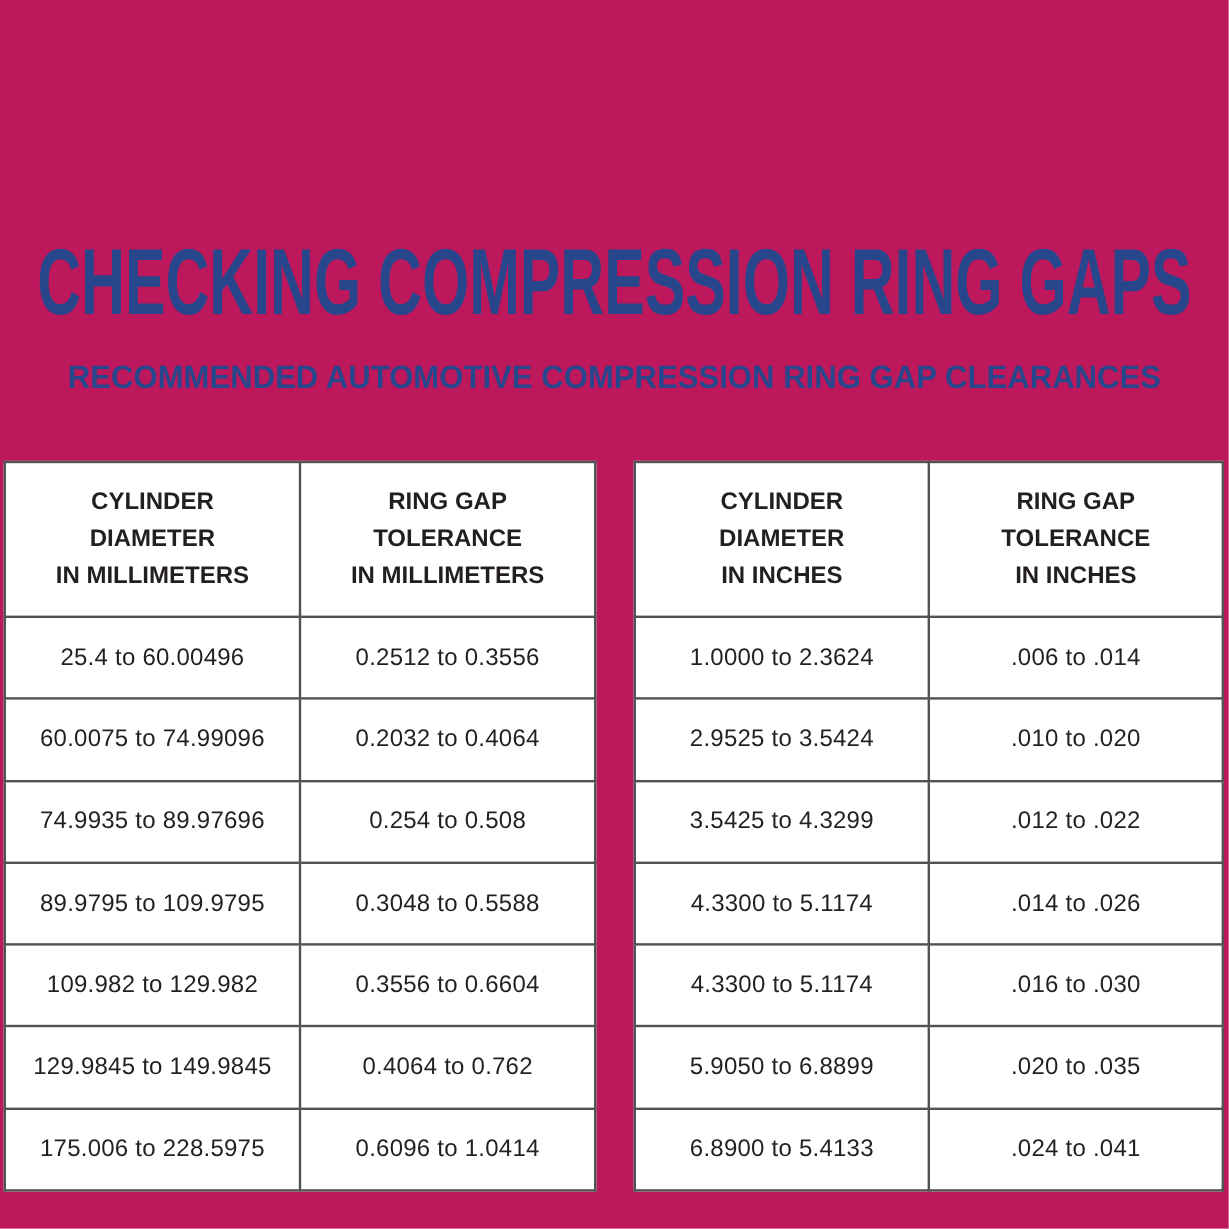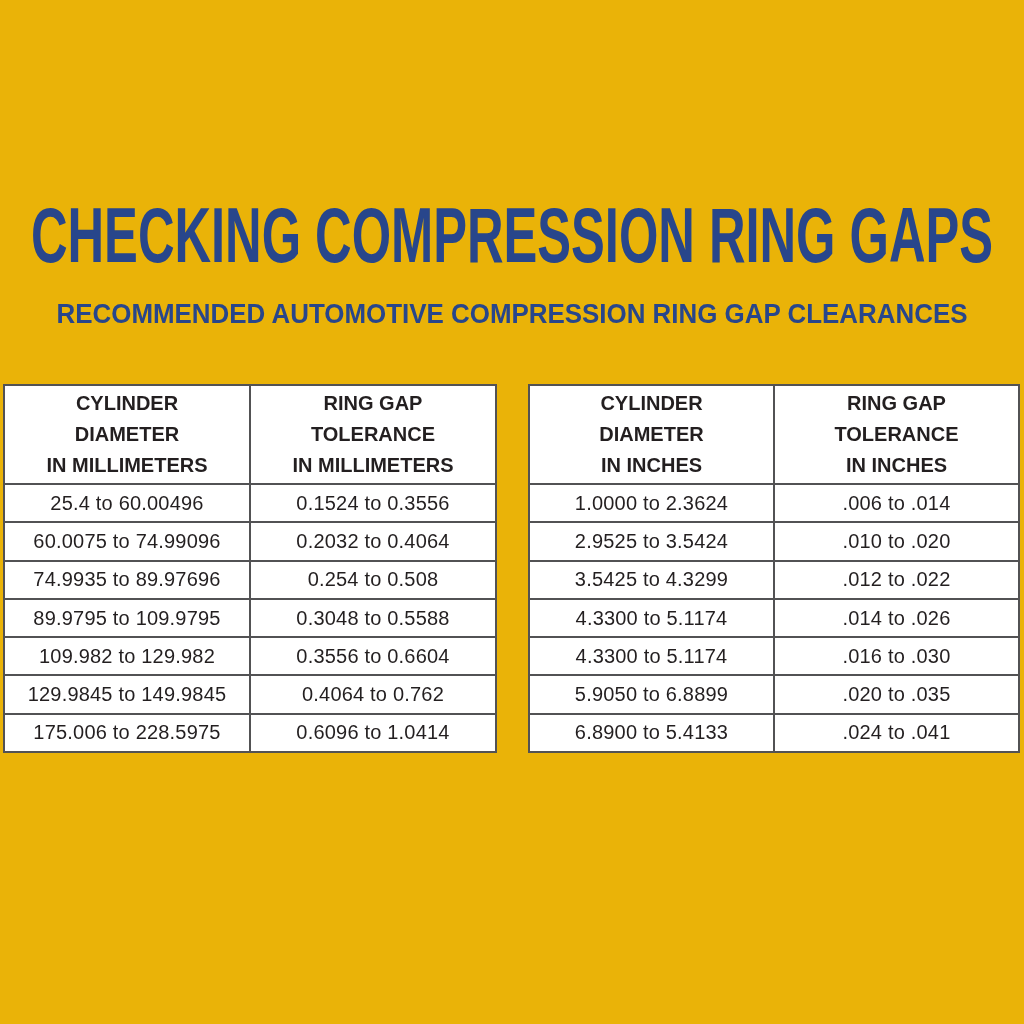--- a/index.html
+++ b/index.html
@@ -4,21 +4,21 @@
 <style>
   html, body {
     margin: 0;
     padding: 0;
     background: #ffffff;
   }
   .page {
     position: relative;
     width: 1024px;
     height: 1024px;
-    background: #eab308;
+    background: #be185d;
     font-family: "Liberation Sans", sans-serif;
     overflow: hidden;
   }
 
   
   .title-svg {
     position: absolute;
     top: 198px;
     left: 0;
     width: 1024px;
@@ -59,21 +59,21 @@
     background: #ffffff;
   }
   table.spec-table.metric   { width: 494px; }
   table.spec-table.imperial { width: 492px; }
   .spec-table th,
   .spec-table td {
     border: 2px solid #525254;
     text-align: center;
     vertical-align: middle;
     color: #231F20;
-    padding: 0;
+    padding: 15px;
     overflow: hidden;
   }
   .spec-table th {
     height: 97px;
     font-size: 20px;
     font-weight: bold;
     line-height: 31px;
   }
   .spec-table td {
     height: 36.3px;
@@ -108,21 +108,21 @@
           <th>
             <div>RING GAP</div>
             <div>TOLERANCE</div>
             <div>IN MILLIMETERS</div>
           </th>
         </tr>
       </thead>
       <tbody>
         <tr>
           <td>25.4 to 60.00496</td>
-          <td>0.1524 to 0.3556</td>
+          <td>0.2512 to 0.3556</td>
         </tr>
         <tr>
           <td>60.0075 to 74.99096</td>
           <td>0.2032 to 0.4064</td>
         </tr>
         <tr>
           <td>74.9935 to 89.97696</td>
           <td>0.254 to 0.508</td>
         </tr>
         <tr>

